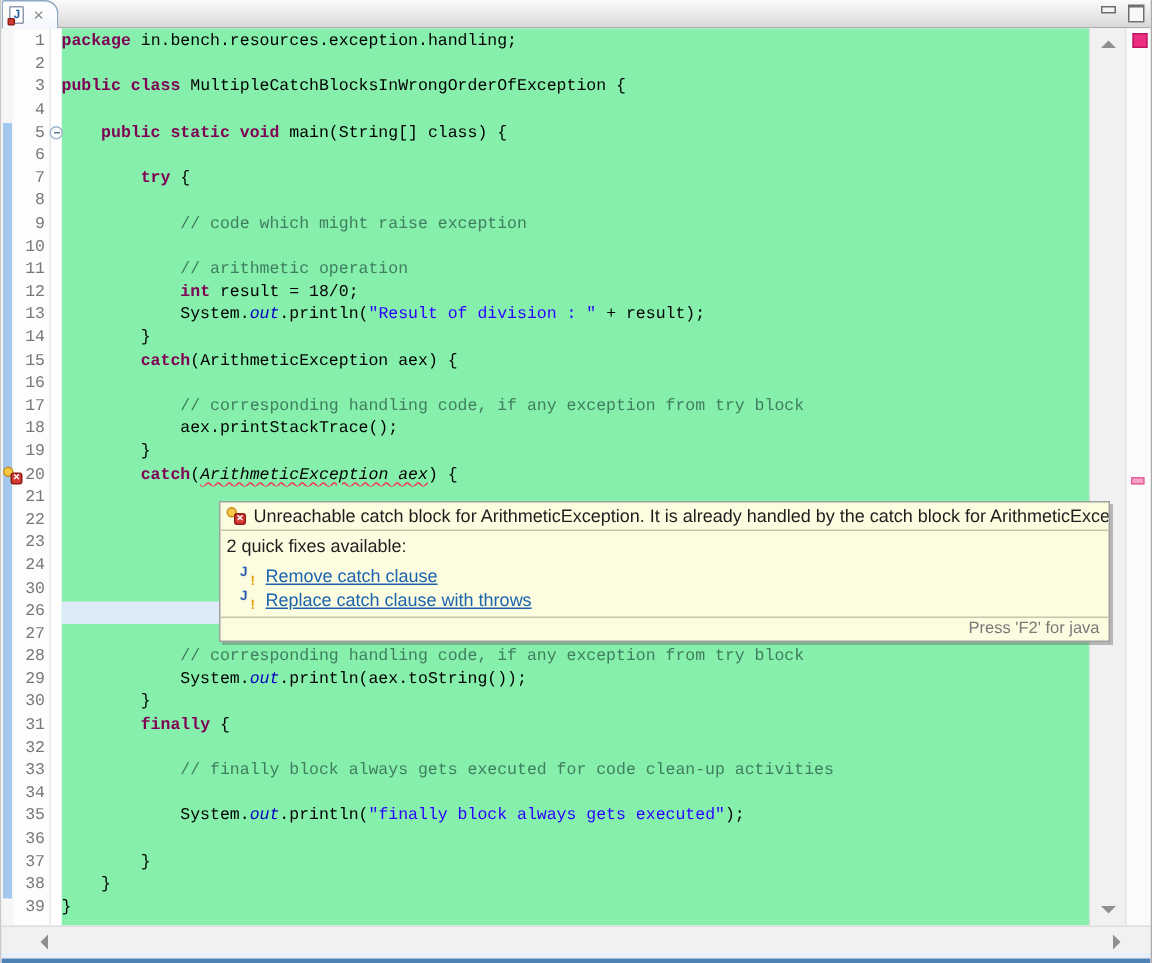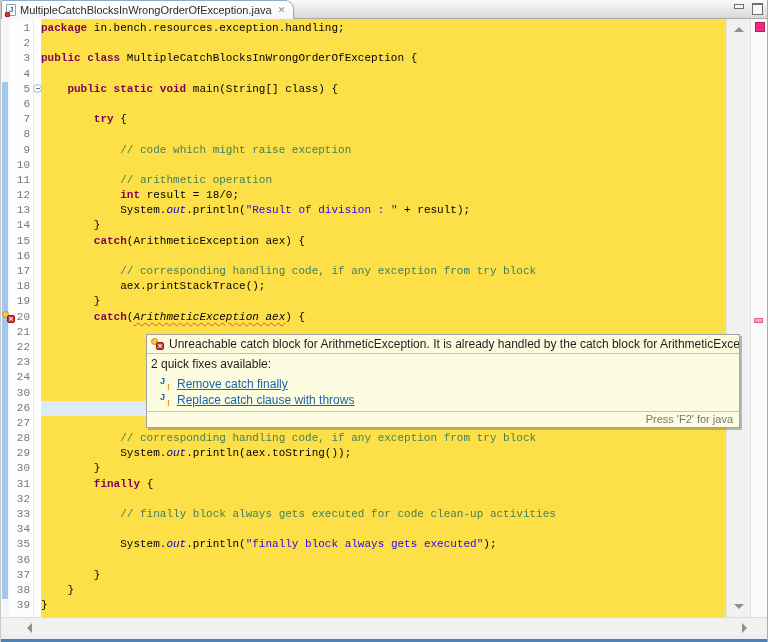--- a/index.html
+++ b/index.html
@@ -45,21 +45,21 @@
   .num-col { width:25px; flex:0 0 auto; background:#FDFDFD; border-right:1px solid #E8E8E8;
              padding-top:2px; font:11px/15.2px "Liberation Mono", monospace;
              color:var(--line-number); text-align:right; }
   .num-row { height:15.2px; padding-right:3px; }
   .fold-col { width:7px; flex:0 0 auto; background:#fff; position:relative; padding-top:2px; }
   .fold-row { height:15.2px; position:relative; }
   .fold-marker { position:absolute; left:-1px; top:2px; width:9px; height:9px; background:#fff;
                  border:1px solid #9FB6CC; border-radius:50%; }
   .fold-marker::after { content:""; position:absolute; left:2px; top:3px; width:4px; height:1px;
                         background:#5A7A9A; }
-  .code-col { flex:1 1 auto; background:#fde047; padding-top:2px; overflow:hidden;
+  .code-col { flex:1 1 auto; background:#86efac; padding-top:2px; overflow:hidden;
               font:11px/15.2px "Liberation Mono", monospace; color:#000; }
   .code-line { height:15.2px; white-space:pre; }
   .code-line.current { background:var(--current-line); }
   .kw  { color:var(--keyword); font-weight:bold; }
   .cm  { color:var(--comment); }
   .str { color:var(--string); }
   .fld { color:var(--static-field); font-style:italic; }
   .err-sq { text-decoration:underline wavy var(--squiggle); text-decoration-thickness:1px;
             text-underline-offset:2px;font-style:italic; }
 
@@ -110,21 +110,20 @@
 <body>
 
 <div class="app">
 
   <div class="tabbar">
     <div class="tab">
       <span class="file-icon">
           <i>J</i>
           <b></b>
         </span>
-      <span>MultipleCatchBlocksInWrongOrderOfException.java</span>
       <span class="tab-close">✕</span>
     </div>
     <div class="win-ctrls">
       <span class="min-btn"></span>
       <span class="max-btn"></span>
     </div>
   </div>
 
   <div class="editor">
     <div class="ruler-col" id="ruler-col">
@@ -285,21 +284,21 @@
       <span>Unreachable catch block for ArithmeticException. It is already handled by the catch block for ArithmeticException</span>
     </div>
     <div class="tt-body">
       <div class="tt-label">2 quick fixes available:</div>
       <div id="fix-list">
           <div class="tt-fix-row">
             <span class="qf-icon">
               <i>J</i>
               <b>!</b>
             </span>
-            <span class="tt-link">Remove catch finally</span>
+            <span class="tt-link">Remove catch clause</span>
           </div>
           <div class="tt-fix-row">
             <span class="qf-icon">
               <i>J</i>
               <b>!</b>
             </span>
             <span class="tt-link">Replace catch clause with throws</span>
           </div>
         </div>
     </div>

